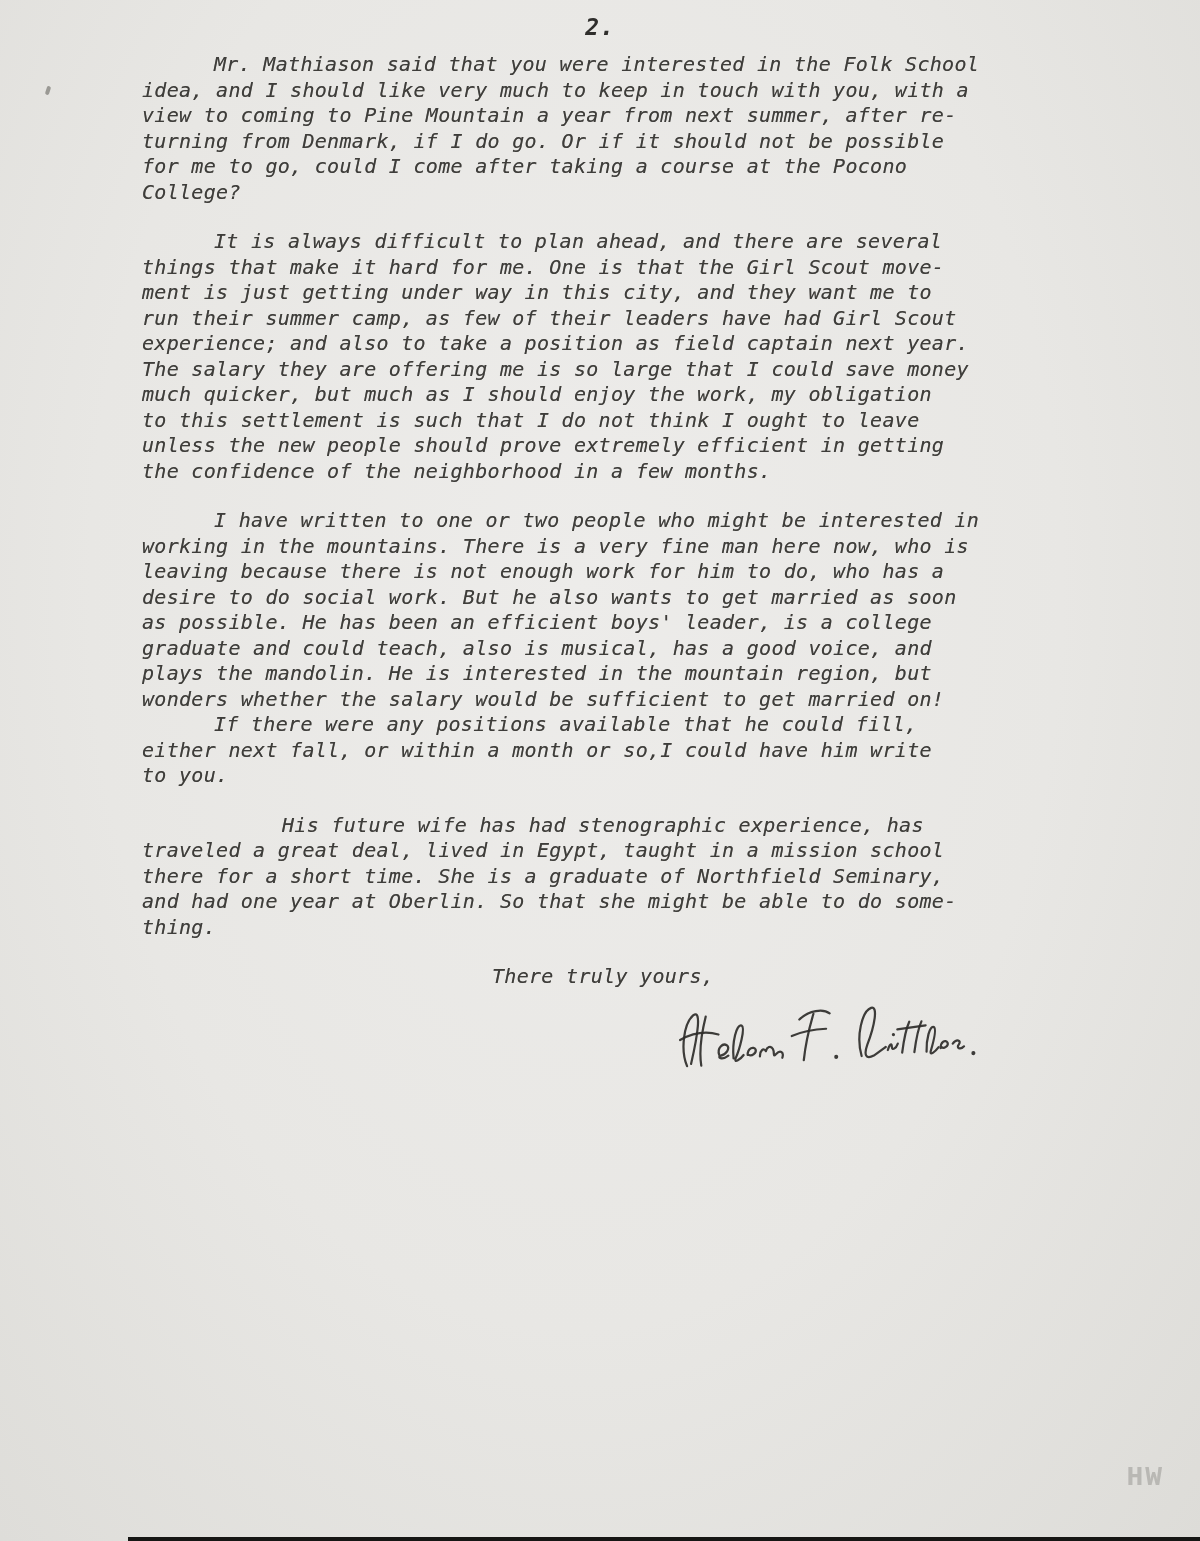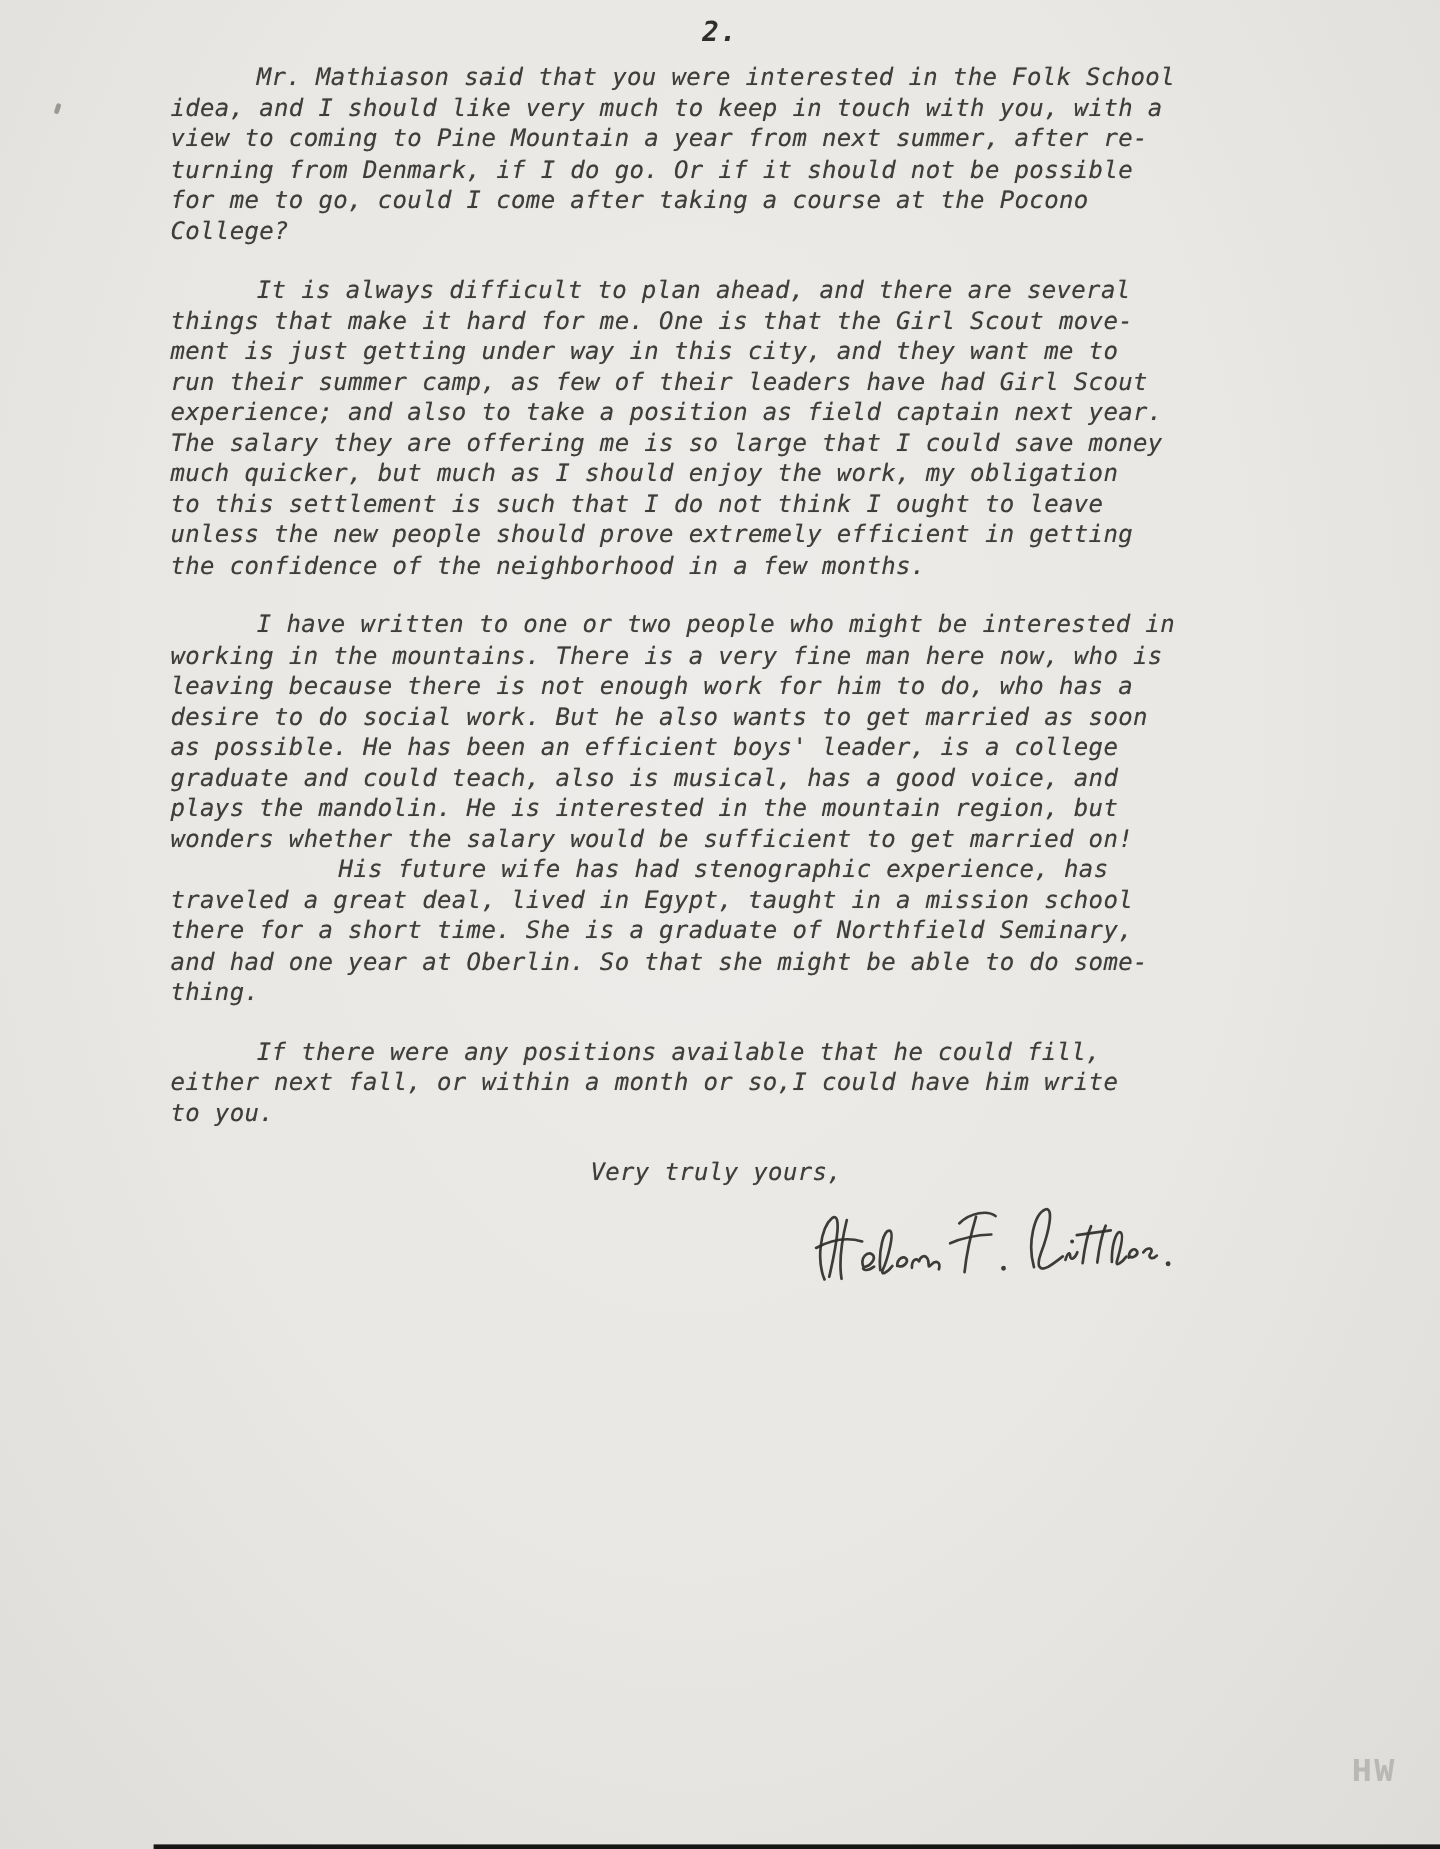--- a/index.html
+++ b/index.html
@@ -137,33 +137,33 @@
 
     <p class="para no-gap">I have written to one or two people who might be interested in
 working in the mountains. There is a very fine man here now, who is
 leaving because there is not enough work for him to do, who has a
 desire to do social work. But he also wants to get married as soon
 as possible. He has been an efficient boys' leader, is a college
 graduate and could teach, also is musical, has a good voice, and
 plays the mandolin. He is interested in the mountain region, but
 wonders whether the salary would be sufficient to get married on!</p>
 
+    <p class="para">If there were any positions available that he could fill,
+either next fall, or within a month or so,I could have him write
+to you.</p>
+
     <p class="para deep">His future wife has had stenographic experience, has
 traveled a great deal, lived in Egypt, taught in a mission school
 there for a short time. She is a graduate of Northfield Seminary,
 and had one year at Oberlin. So that she might be able to do some-
 thing.</p>
 
-    <p class="para">If there were any positions available that he could fill,
-either next fall, or within a month or so,I could have him write
-to you.</p>
-
-
-
-    <div class="closing">Very truly yours,</div>
+
+
+    <div class="closing">There truly yours,</div>
 
     <div class="signature">
       <span class="sr-only">Helen F. Littles.</span>
       <svg viewBox="0 0 305 80" width="310" height="82" aria-hidden="true">
 
         <path class="sig-stroke" d="M16,60 C10,44 14,18 24,10 C32,5 28,28 20,58"></path>
         <path class="sig-stroke" d="M36,12 C32,26 28,44 30,60"></path>
         <path class="sig-stroke" d="M10,34 C22,28 36,26 48,30"></path>
 
         <path class="sig-stroke" d="M48,50 C46,43 52,38 56,41 C59,44 55,50 49,51 C46,52 50,56 57,51"></path>

